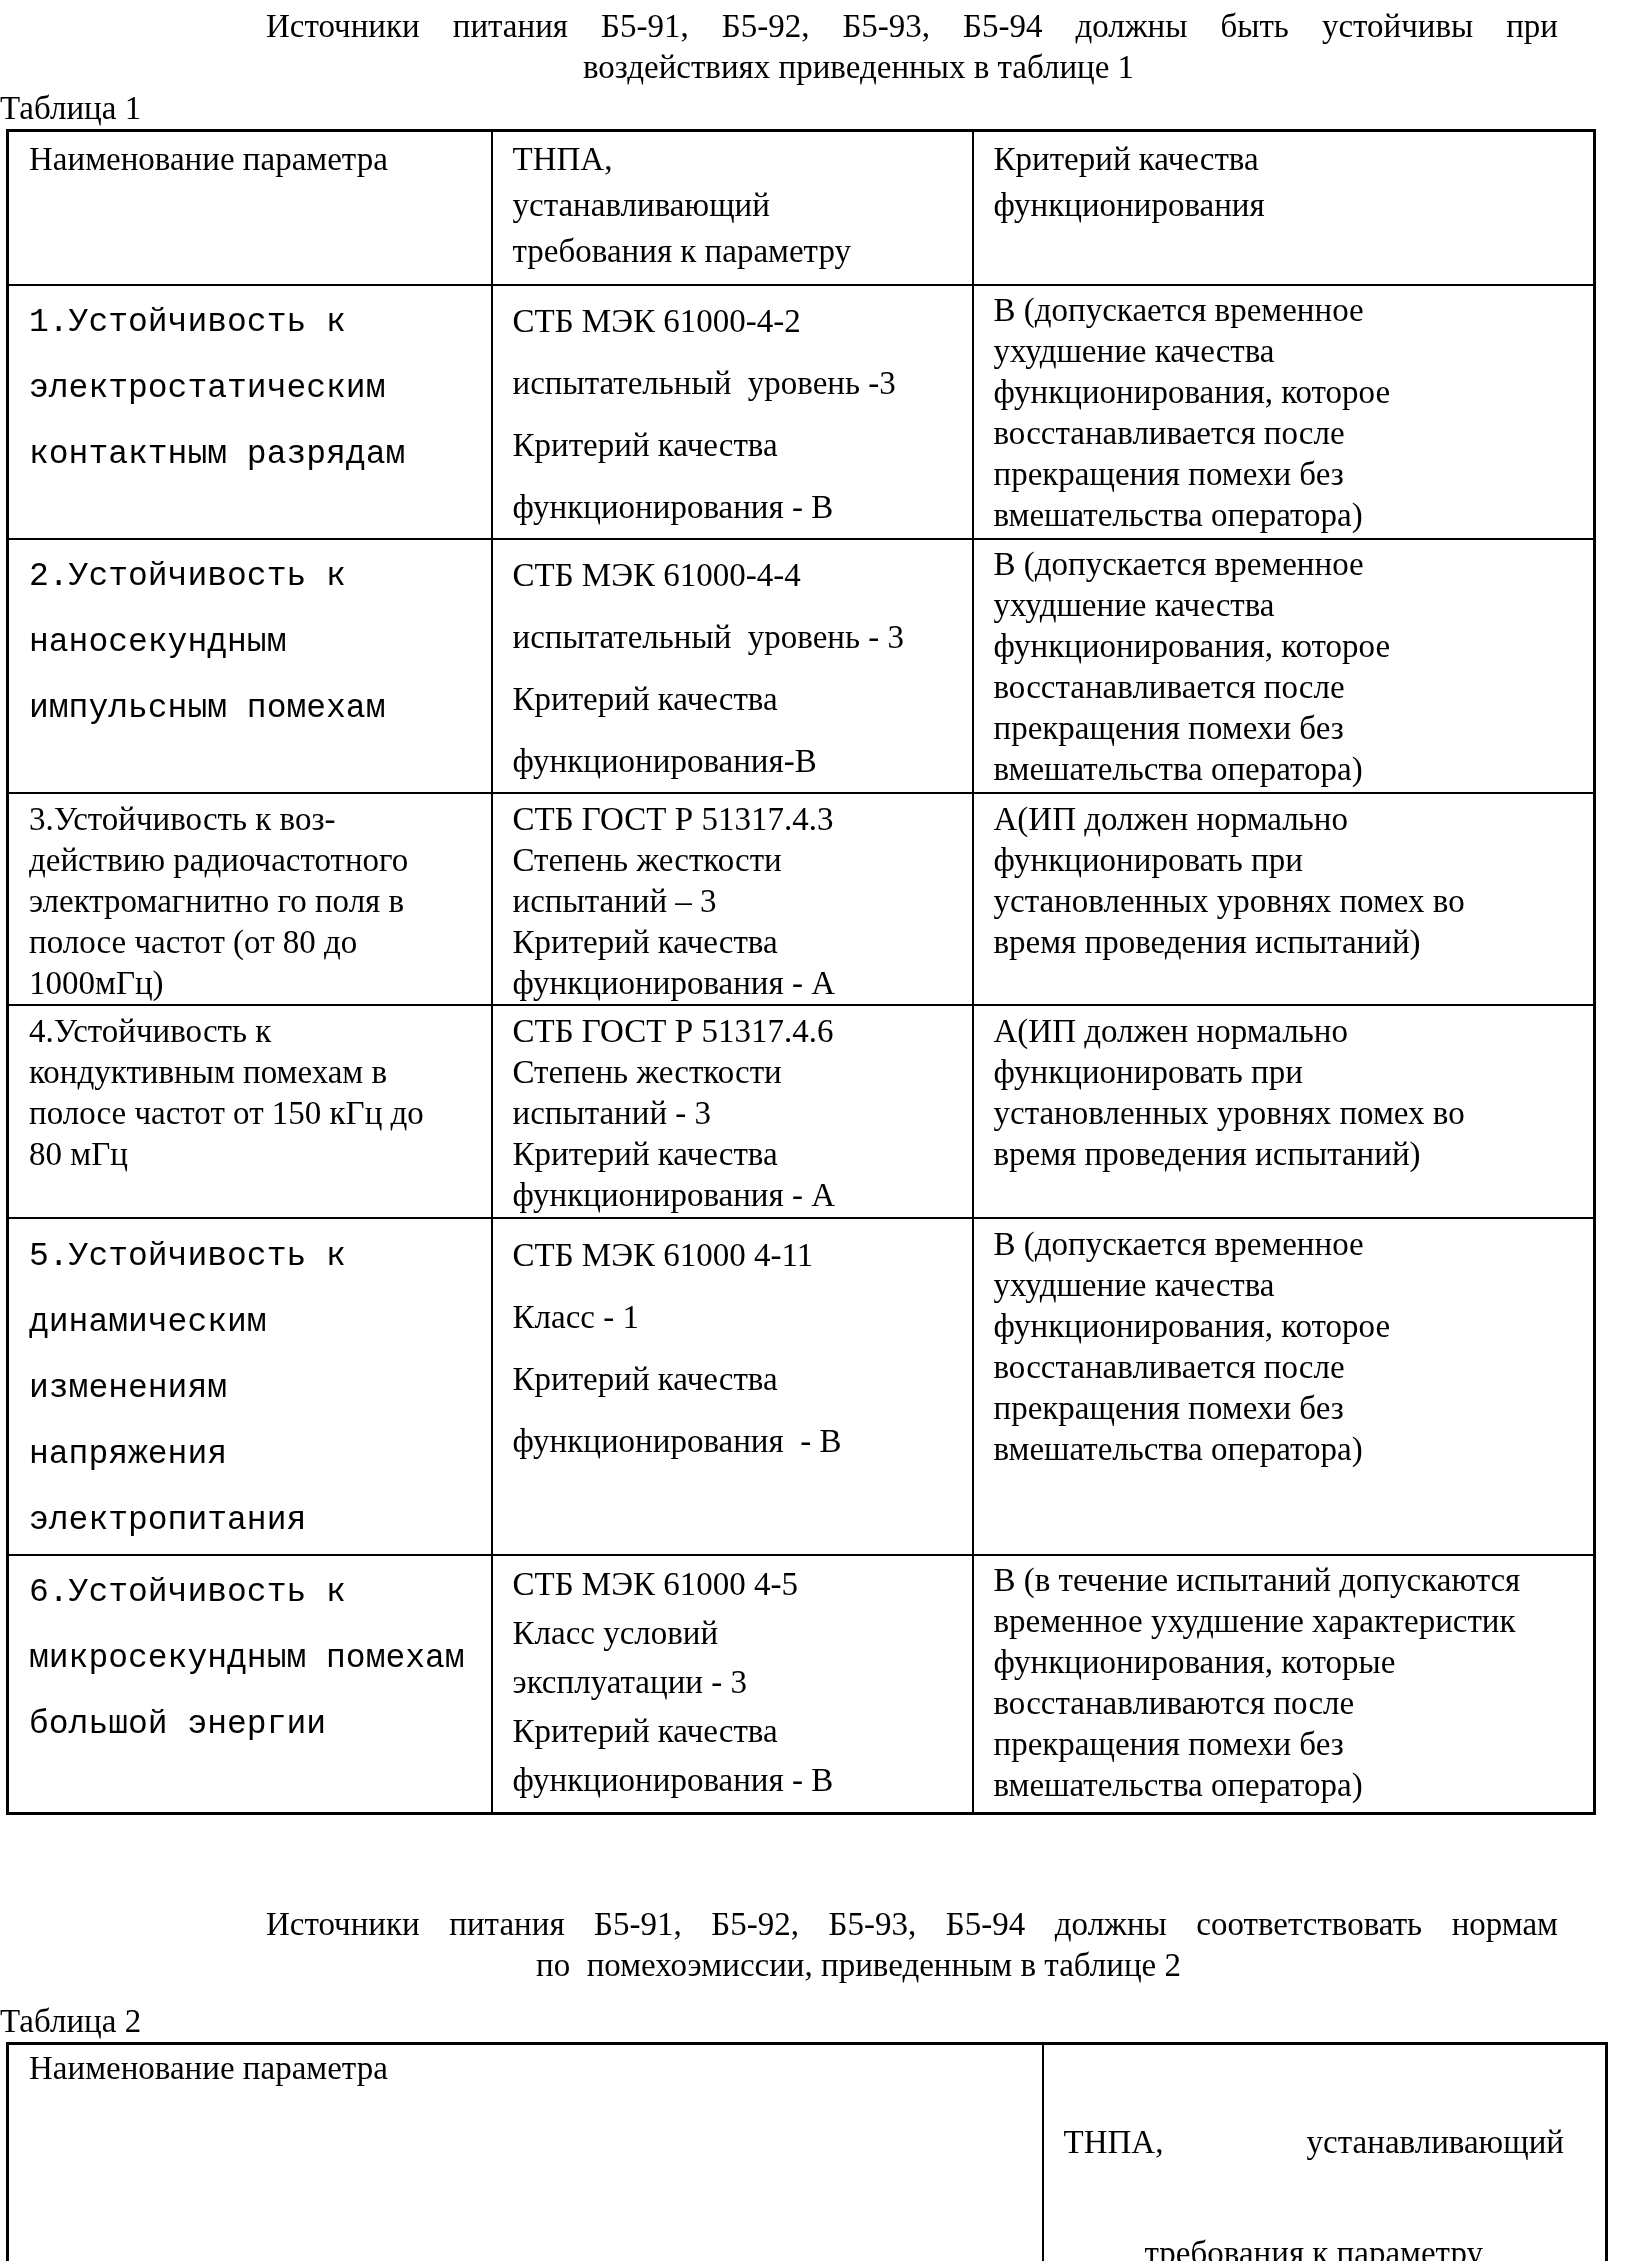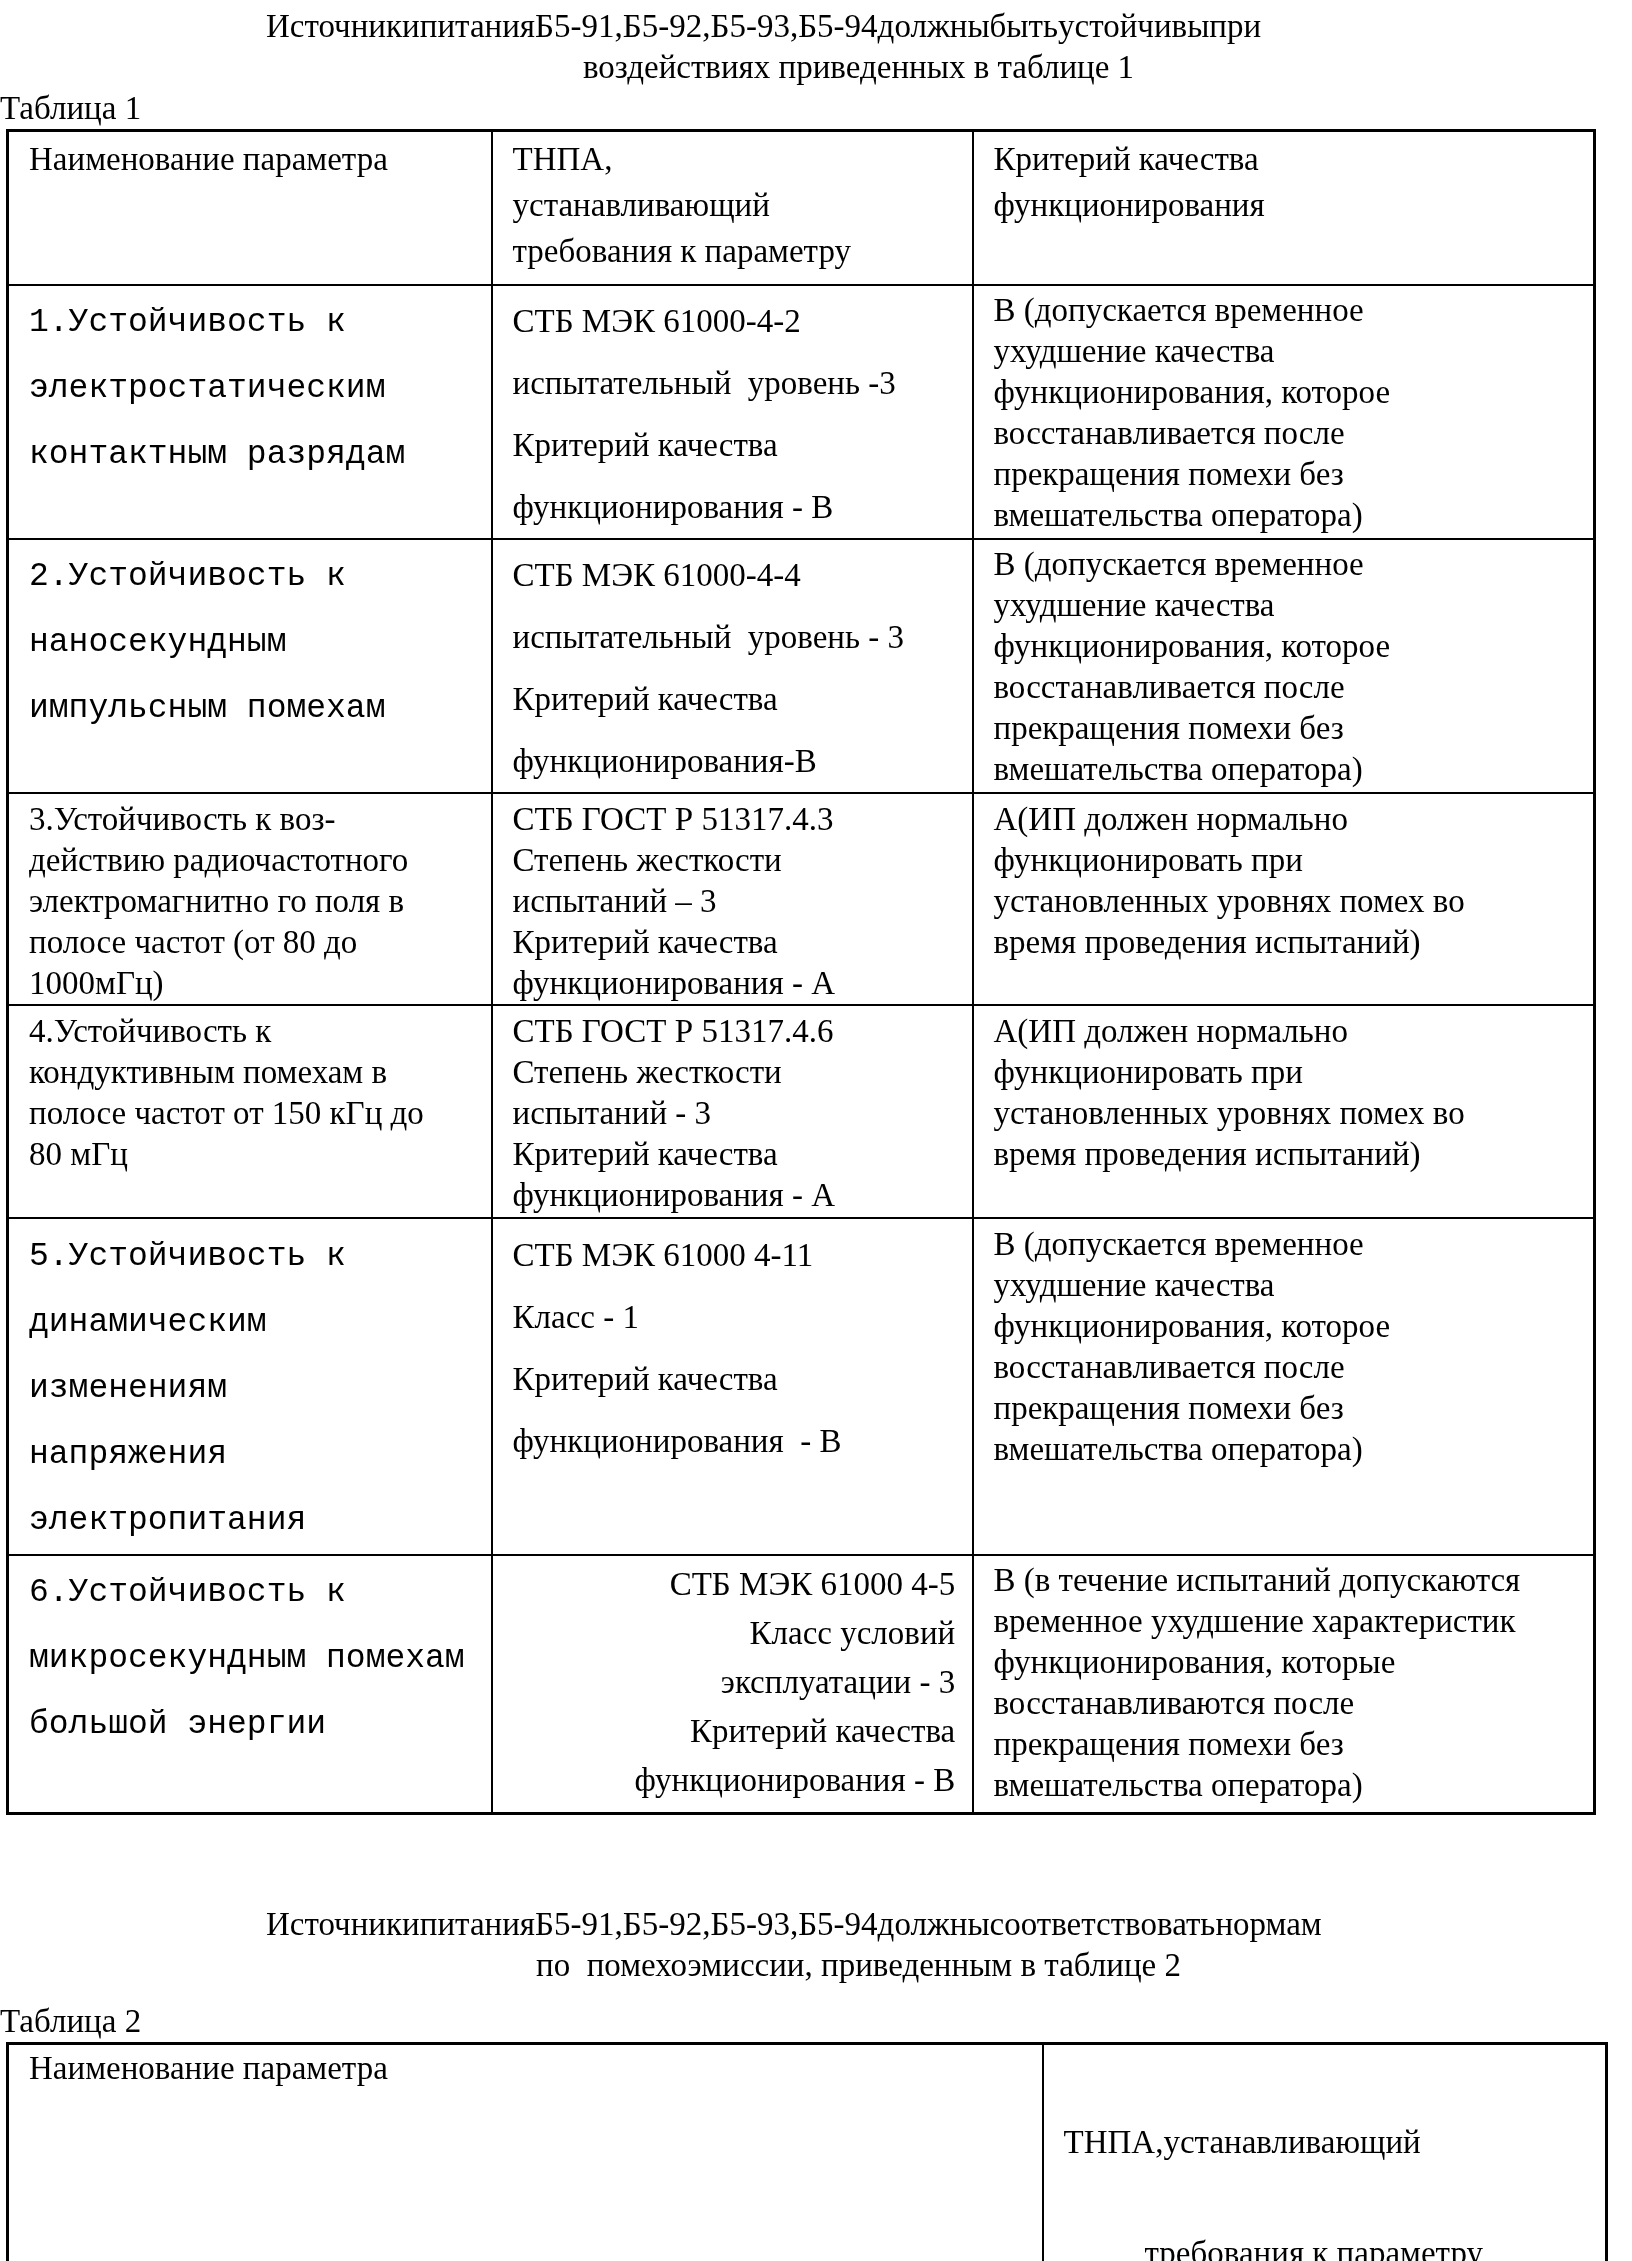--- a/index.html
+++ b/index.html
@@ -5,39 +5,39 @@
   html,body{margin:0;padding:0;}
   body{
     width:1633px;height:2261px;background:#ffffff;color:#000;
     font-family:"Liberation Serif","DejaVu Serif",serif;
     font-size:33px;
     -webkit-font-smoothing:antialiased;
   }
   .para{margin-left:159px;width:1399px;line-height:41px;}
   .p1{padding-top:6px;}
   .p2{padding-top:89px;}
-  .jline{display:flex;}
+  .jline{display:flex;justify-content:space-between;}
   .jline.indent{padding-left:107px;}
   .plain{white-space:pre-wrap;text-align:center;}
   .caption{line-height:41px;}
   .cap2{margin-top:15px;}
   table{border-collapse:collapse;table-layout:fixed;margin-left:6px;border:3px solid #000;}
   #table1{width:1588px;margin-top:0;}
   #table2{width:1599px;}
   td{
     border:2.2px solid #000;vertical-align:top;
     padding:4.4px 16.3px 0 20px;
     white-space:pre-wrap;
     overflow:hidden;
   }
   td.just{padding-right:41px;}
   .lh50{line-height:37px;}
   .lh56{line-height:41px;}
   .lh62{line-height:46px;}
-  .lh66{line-height:49px;text-align:right;}
+  .lh66{line-height:49px;}
   .lh84{line-height:62px;}
   .lh88{line-height:66px;font-family:Liberation Mono, monospace;}
 </style>
 </head>
 <body>
 
 <div class="para p1">
   <div class="jline indent">
       <span>Источники</span>
       <span>питания</span>

